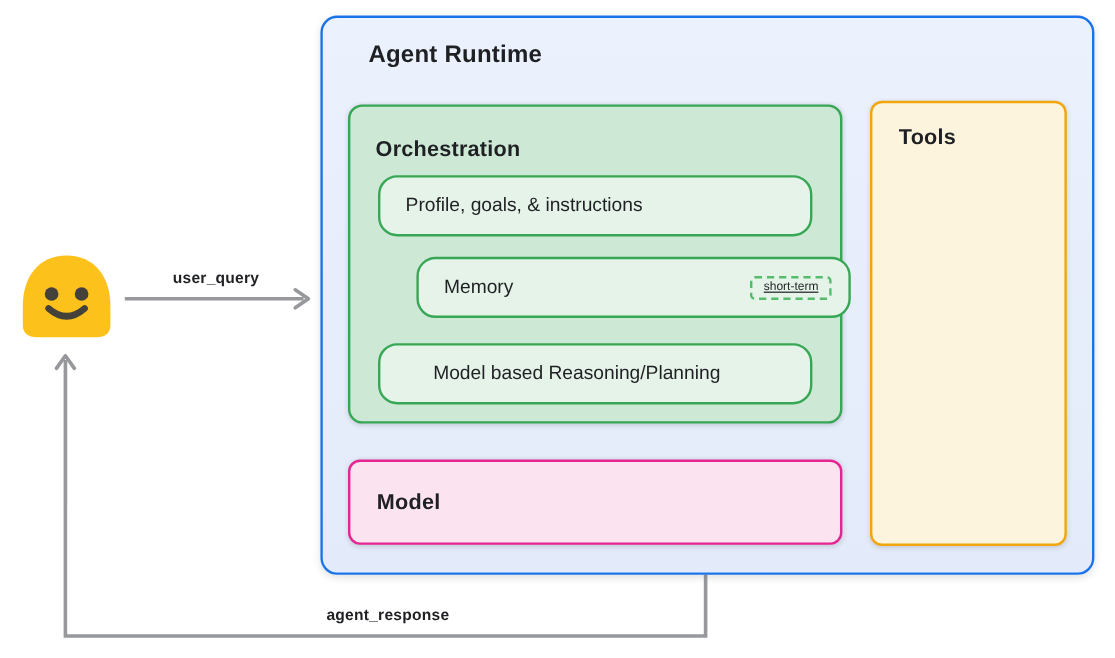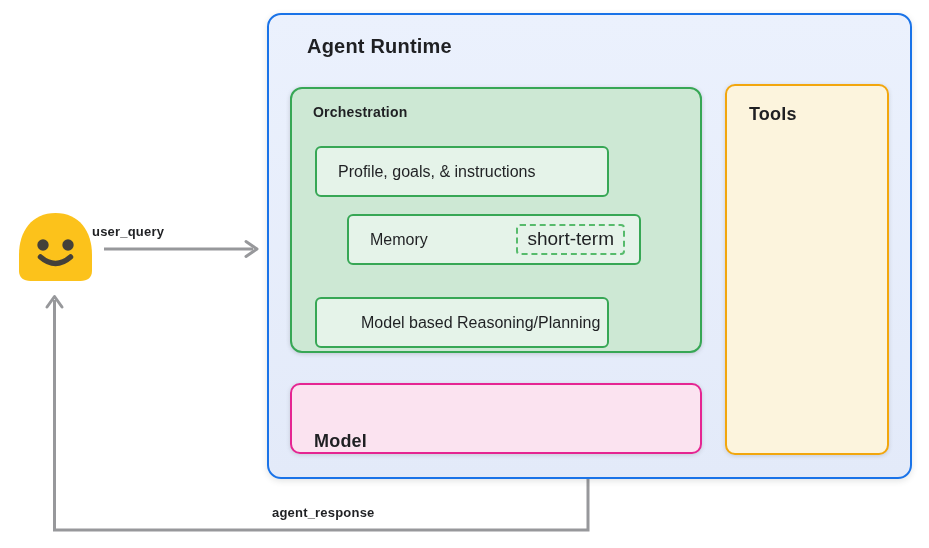--- a/index.html
+++ b/index.html
@@ -5,21 +5,21 @@
   html,body{margin:0;padding:0;background:#FFFFFF;}
   .canvas{
     position:relative;width:929px;height:548px;background:#FFFFFF;overflow:hidden;
     font-family:"Liberation Sans","DejaVu Sans",sans-serif;color:var(--text-dark,#1F2023);
   }
   
   .flow-svg{position:absolute;left:0;top:0;width:929px;height:548px;}
   .arrow-line{fill:none;stroke:var(--arrow-gray,#97989B);stroke-width:3;stroke-linejoin:miter;}
   .arrow-head{fill:none;stroke:var(--arrow-gray,#97989B);stroke-width:3;stroke-linecap:round;stroke-linejoin:round;}
   .flow-label{position:absolute;font-size:13px;font-weight:700;letter-spacing:.2px;color:var(--text-dark,#1F2023);text-align:center;}
-  .user-query-label{left:92px;top:224px;width:152px;text-align:left;}
+  .user-query-label{left:104px;top:224px;width:152px;text-align:center;}
   .agent-response-label{left:272px;top:505px;}
   
   .emoji{position:absolute;left:16px;top:211px;width:79px;height:72px;}
   .emoji-body{fill:var(--emoji-yellow,#FCC21B);}
   .emoji-eye{fill:var(--emoji-face,#44403A);}
   .emoji-smile{fill:none;stroke:var(--emoji-face,#44403A);stroke-width:5.5;stroke-linecap:round;}
   
   .box{position:absolute;box-sizing:border-box;}
   .title{position:absolute;font-weight:600;color:var(--text-dark,#1F2023);letter-spacing:.2px;}
   .agent-runtime{
@@ -28,42 +28,42 @@
     border:2.5px solid var(--blue-border,#1A73E8);border-radius:14px;
     box-shadow:0 2px 6px rgba(60,64,67,.15);
   }
   .runtime-title{left:26px;top:20px;font-size:20px;margin-left:12px;}
   .orchestration{
     left:21px;top:72px;width:412px;height:266px;
     background:var(--green-fill,#CDE8D4);
     border:2px solid var(--green-border,#37A755);border-radius:12px;
     box-shadow:0 1px 4px rgba(60,64,67,.22);
   }
-  .orch-title{left:21px;top:15px;font-size:14px;}
+  .orch-title{left:21px;top:25px;font-size:18px;}
   .row{
-    position:absolute;left:23px;width:294px;height:51px;
+    position:absolute;left:23px;width:362px;height:51px;
     background:var(--green-fill-light,#E5F3E9);
-    border:2px solid var(--green-border,#37A755);border-radius:6px;
+    border:2px solid var(--green-border,#37A755);border-radius:16px;
     display:flex;align-items:center;box-sizing:border-box;
     padding:0 14px 0 21px;font-size:16px;font-weight:500;
   }
   .row1{top:57px;}
   .row2{top:125px;margin-left:32px;}
-  .row3{top:208px;padding-left:44px;}
+  .row3{top:197px;padding-left:44px;}
   .row-label{white-space:nowrap;}
   .tag-group{margin-left:auto;display:flex;gap:5px;}
   .tag{
     border:2px dashed var(--green-dashed,#57BB6C);border-radius:4px;
-    padding:2px 9px 3px;font-size:19px;font-weight:500;white-space:nowrap;
+    padding:2px 9px 3px;font-size:10px;font-weight:500;white-space:nowrap;text-decoration:underline;
   }
   .model{
     left:21px;top:368px;width:412px;height:71px;
     background:var(--pink-fill,#FBE3F0);
     border:2.5px solid var(--pink-border,#E52592);border-radius:10px;
-    display:flex;align-items:flex-end;
+    display:flex;align-items:center;
     box-shadow:0 1px 4px rgba(60,64,67,.18);
   }
   .model-title{position:static;padding-left:22px;font-size:18px;font-weight:600;letter-spacing:.2px;}
   .tools{
     left:456px;top:69px;width:164px;height:371px;
     background:var(--cream-fill,#FCF4DD);
     border:2.5px solid var(--orange-border,#F2A60D);border-radius:10px;
     box-shadow:0 1px 4px rgba(60,64,67,.18);
   }
   .tools-title{left:22px;top:18px;font-size:18px;}

